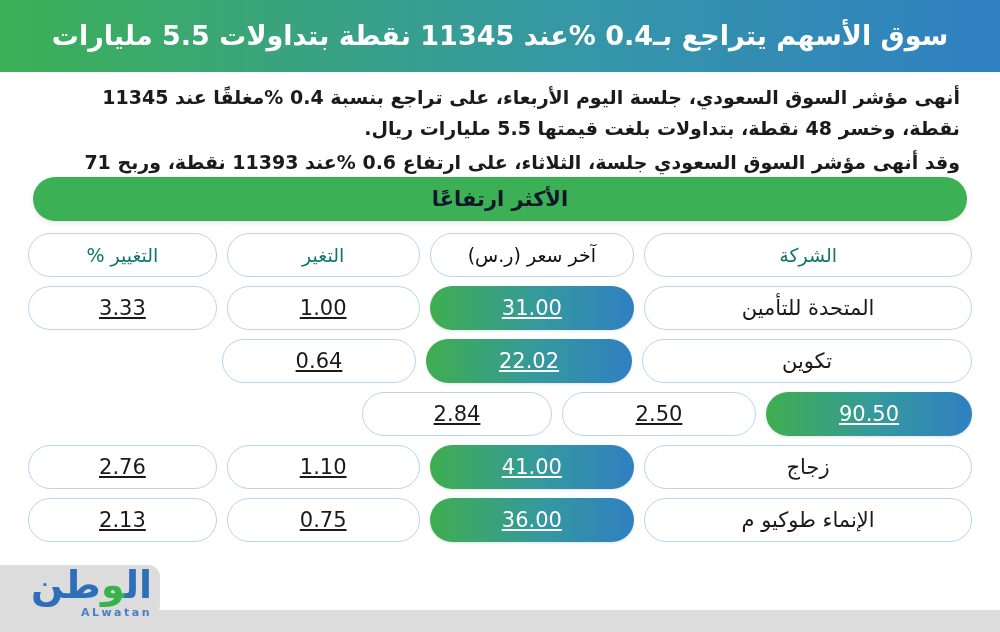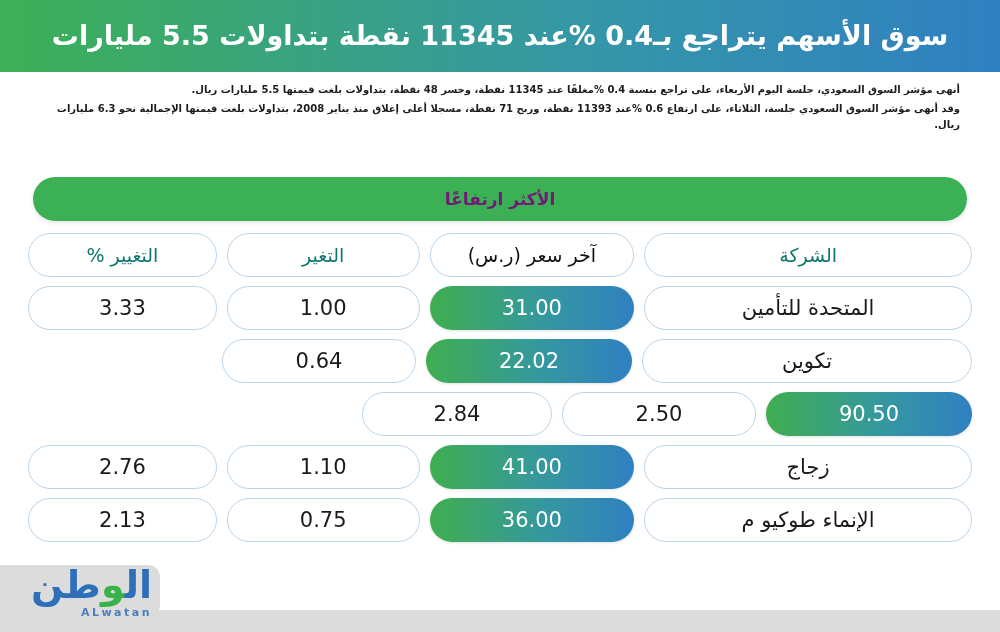--- a/index.html
+++ b/index.html
@@ -47,21 +47,21 @@
 
   
   .intro {
     position: absolute;
     right: 40px;
     top: 82px;
     width: 920px;
     direction: rtl;
     text-align: right;
     color: #1b1b1b;
-    font-size: 10px;
+    font-size: 19px;
     font-weight: bold;
     line-height: 1.65;
   }
   .intro p {
     margin: 0 0 2px 0;
   }
 
   
   .section-bar {
     position: absolute;
@@ -70,22 +70,22 @@
     width: 934px;
     height: 44px;
     background: #3cb055;
     border-radius: 22px;
     display: flex;
     align-items: center;
     justify-content: center;
     box-shadow: 0 2px 4px rgba(0,0,0,0.10);
   }
   .section-bar-label {
-    color: #701a75;
-    font-size: 17px;
+    color: #0f172a;
+    font-size: 21px;
     font-weight: bold;
     direction: rtl;
   }
 
   
   .table {
     position: absolute;
     left: 28px;
     top: 232px;
     width: 944px;
@@ -132,20 +132,21 @@
   .cell.price.gradient {
     background: linear-gradient(to left, #2f80c1 0%, #35989f 45%, #3fae4f 100%);
     border: none;
     color: #ffffff;
     box-shadow: 0 1px 3px rgba(0,0,0,0.12);
   }
   .num {
     font-family: "DejaVu Sans", "Liberation Sans", sans-serif;
     direction: ltr;
     unicode-bidi: embed;
+    text-decoration: underline;
   }
 
   
   .bottom-bar {
     position: absolute;
     left: 0;
     bottom: 0;
     width: 1000px;
     height: 22px;
     background: #dcdcdc;

